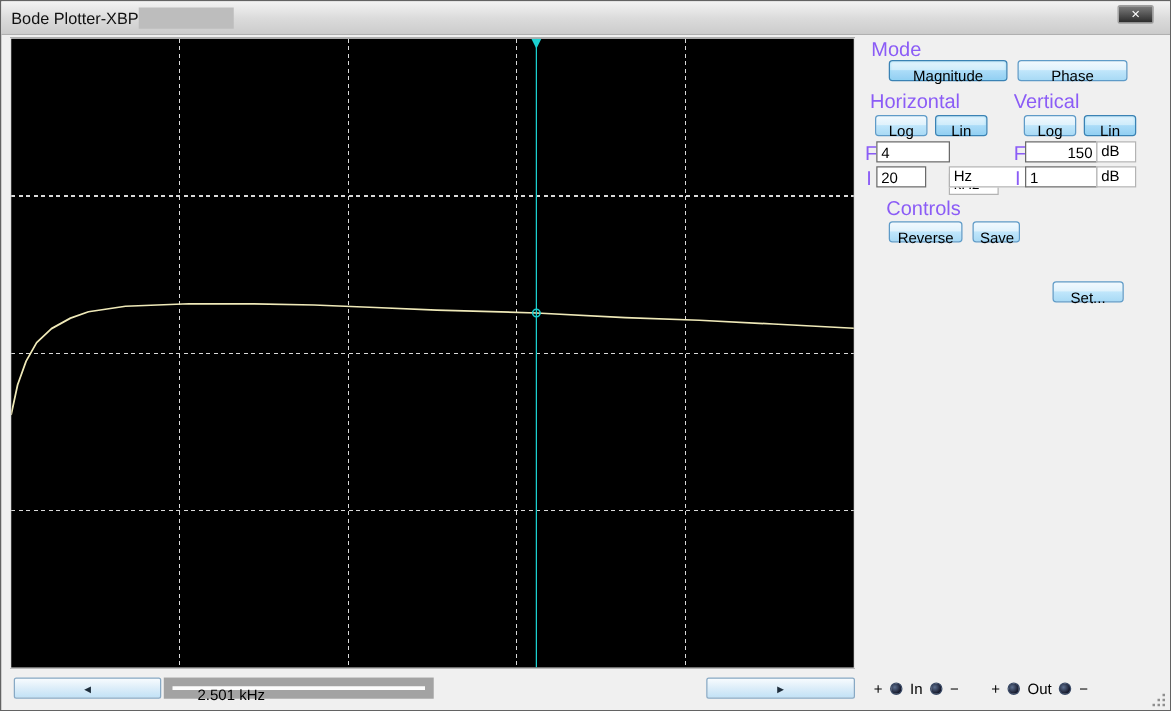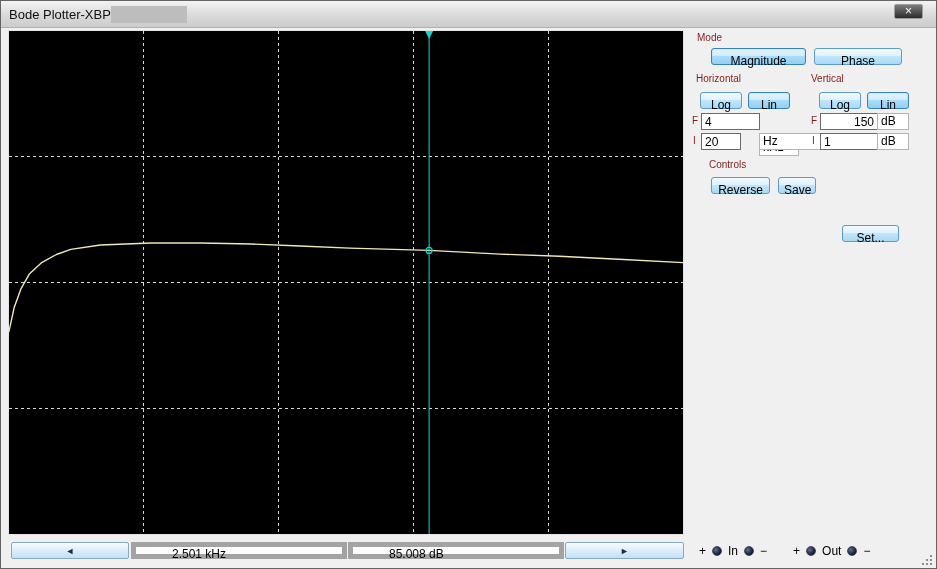--- a/index.html
+++ b/index.html
@@ -23,21 +23,21 @@
     color:#fff; font-size:12px; line-height:11px; text-align:center;
     font-family:inherit; cursor:pointer; padding:0;
   }
   
   .plot{
     position:absolute; left:7px; top:29px; width:676px; height:505px;
     background:#000; border:1px solid #e3e3e3;
   }
   .gridline{ stroke:#d9d9d9; stroke-width:1; stroke-dasharray:3 3; shape-rendering:crispEdges; }
   
-  .lbl{ position:absolute; font-size:10px; color:#7f1d1d; }
+  .lbl{ position:absolute; font-size:16px; color:#8b5cf6; }
   
   .btn{
     position:absolute; height:17px; font-size:12px; font-family:inherit; color:#000;
     background:linear-gradient(#f1f9fe, #e0f2fc 45%, #c0e6fb 50%, #a9daf5);
     border:1px solid #5e9bc8; border-radius:3px; padding:5px; cursor:pointer;
   }
   .btn.sel{
     background:linear-gradient(#e4f4fd, #cfecfb 45%, #abdcf8 50%, #93cff2);
     border-color:#3a82b4; box-shadow:inset 0 0 2px #8fd8f4;
   }
@@ -53,22 +53,22 @@
   
   .scrollbtn{
     position:absolute; top:541px; height:17px;
     background:linear-gradient(#f7fbfe, #dcedf9 50%, #c2e2f6);
     border:1px solid #87a9c5; border-radius:2px;
     font-size:9px; line-height:14px; color:#1d2c3a; text-align:center;
     font-family:inherit; padding:0; cursor:pointer;
   }
   .readout{
     position:absolute; top:541px; height:17px;
-    background:#fcfcfc; border:5px solid #a3a3a3;
-    font-size:12px; line-height:15px; padding-left:36px; color:#000;
+    background:#fcfcfc; border:7px solid #a3a3a3;
+    font-size:12px; line-height:15px; padding-left:20px; color:#000;
   }
   
   .terminals{
     position:absolute; left:698px; top:543px; display:flex; align-items:center;
     font-size:12px; color:#000;
   }
   .tdot{
     width:10px; height:10px; border-radius:50%;
     background:radial-gradient(circle at 35% 35%, #5d7090, #141729 70%);
     border:1px solid #3a4a66; margin:0 6px; cursor:pointer;
@@ -129,21 +129,20 @@
 
   <span class="lbl" style="left:708px; top:158px;">Controls</span>
   <button class="btn" style="left:710px; top:176px; width:59px;">Reverse</button>
   <button class="btn" style="left:777px; top:176px; width:38px;">Save</button>
   <button class="btn" style="left:841px; top:176px; width:57px;margin-top:48px;">Set...</button>
 
   <button class="scrollbtn" style="left:10px; width:118px;">
     <span>◄</span>
   </button>
   <div class="readout" style="left:130px; width:216px;">2.501 kHz</div>
-  <div class="readout" style="left:347px; width:216px;">85.008 dB</div>
   <button class="scrollbtn" style="left:564px; width:119px;">
     <span>►</span>
   </button>
 
   <div class="terminals">
     <span>+</span>
     <span class="tdot"></span>
     <span>In</span>
     <span class="tdot"></span>
     <span>−</span>

